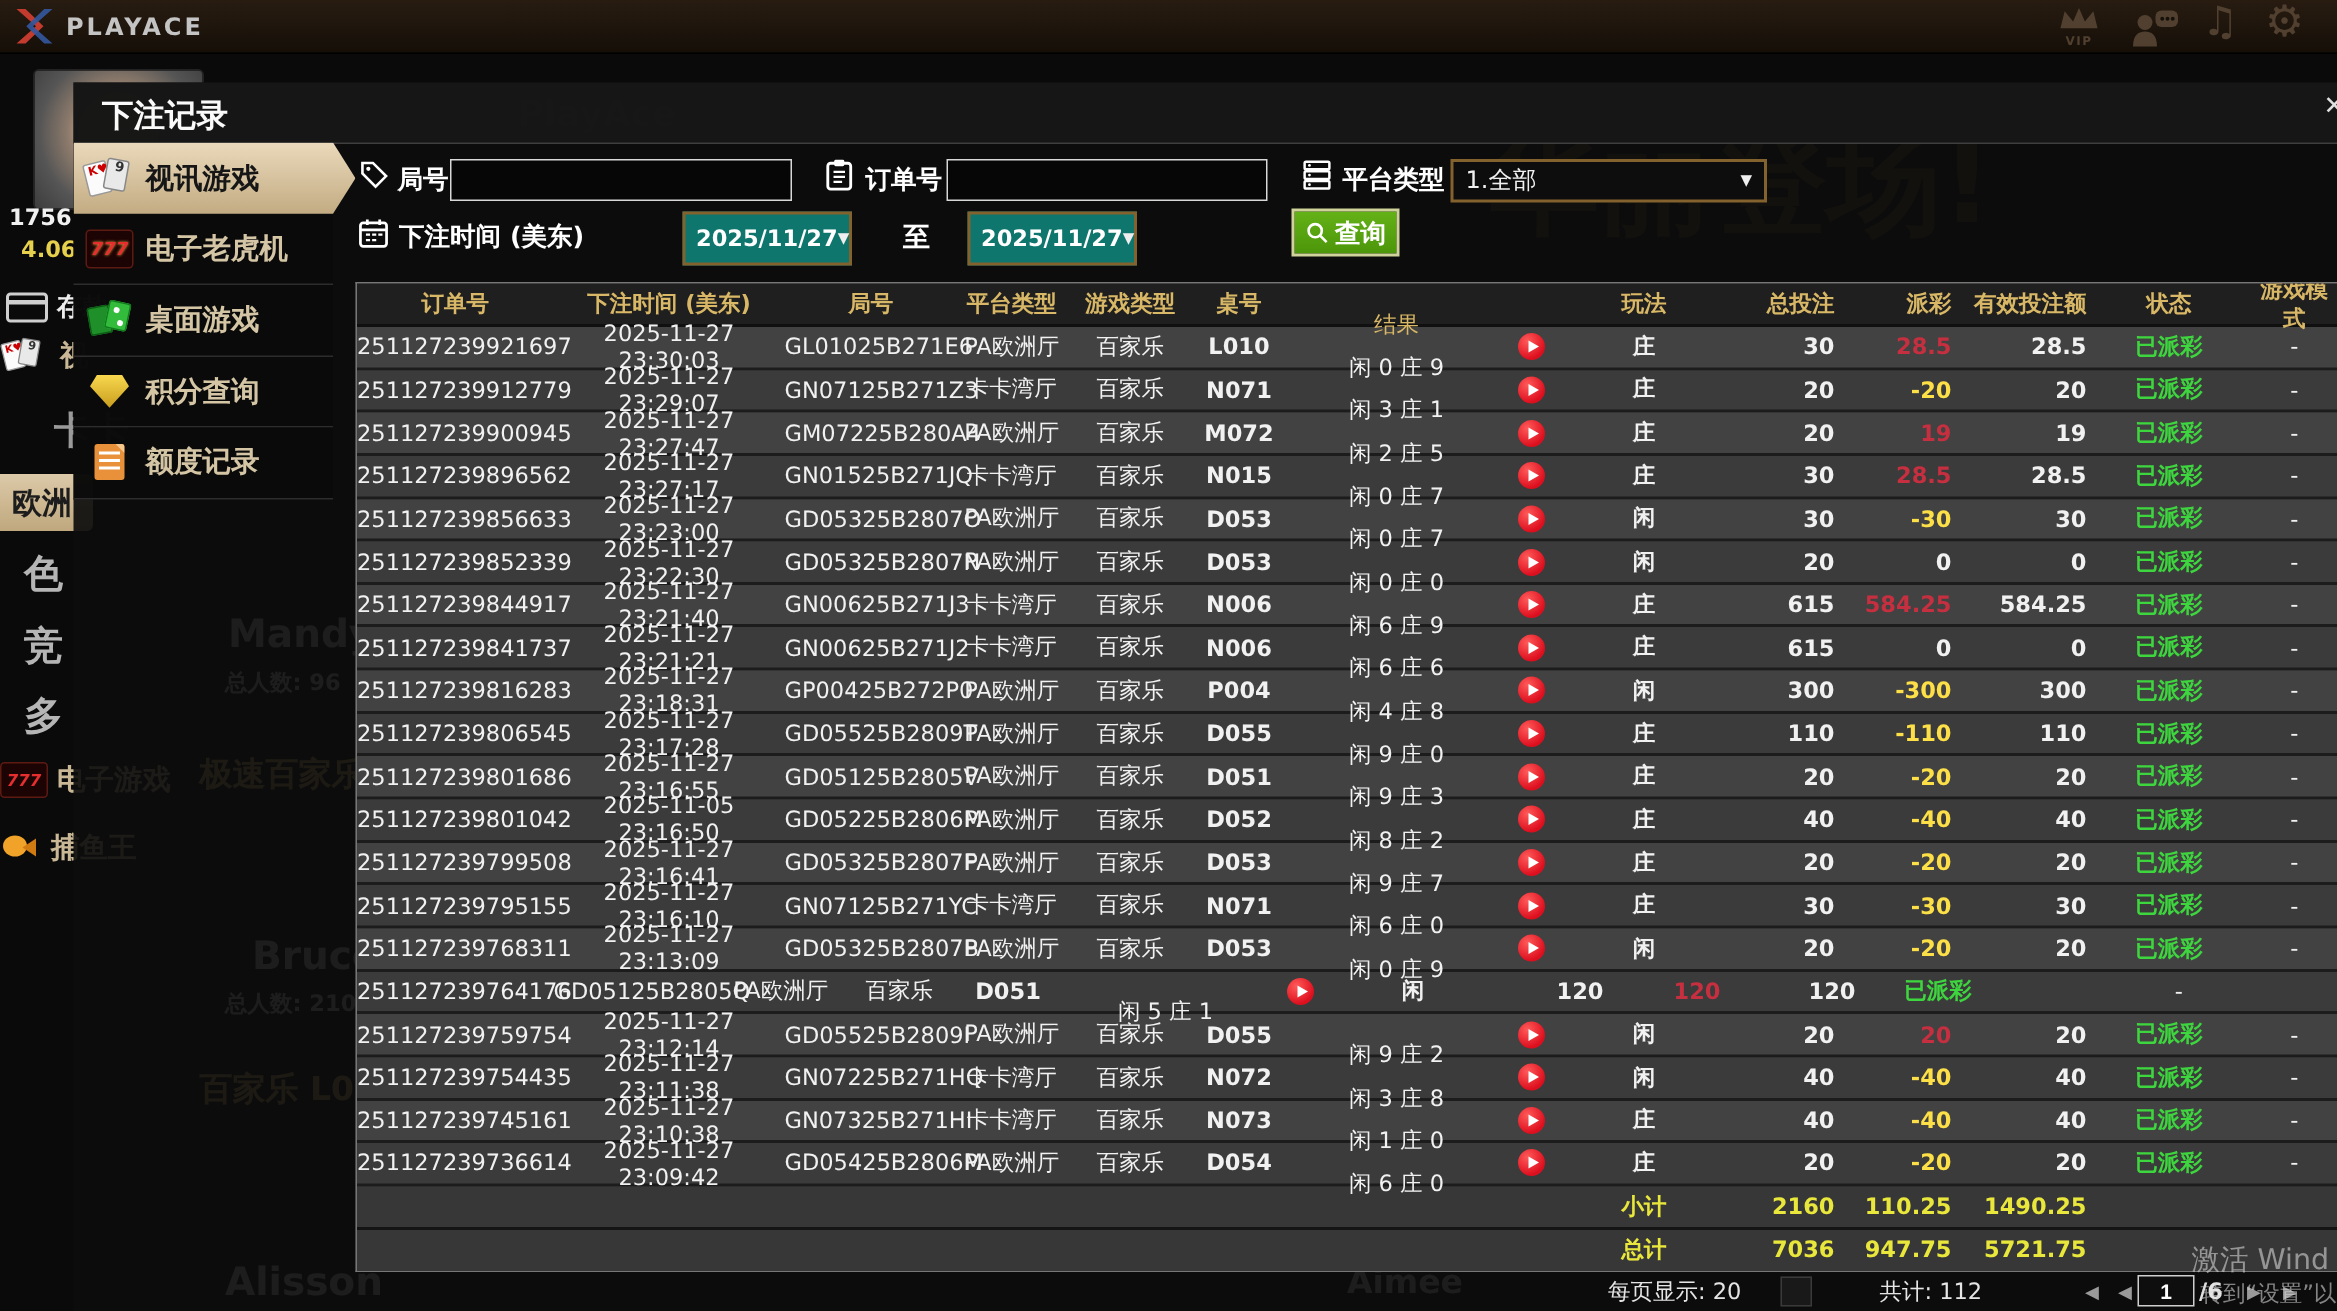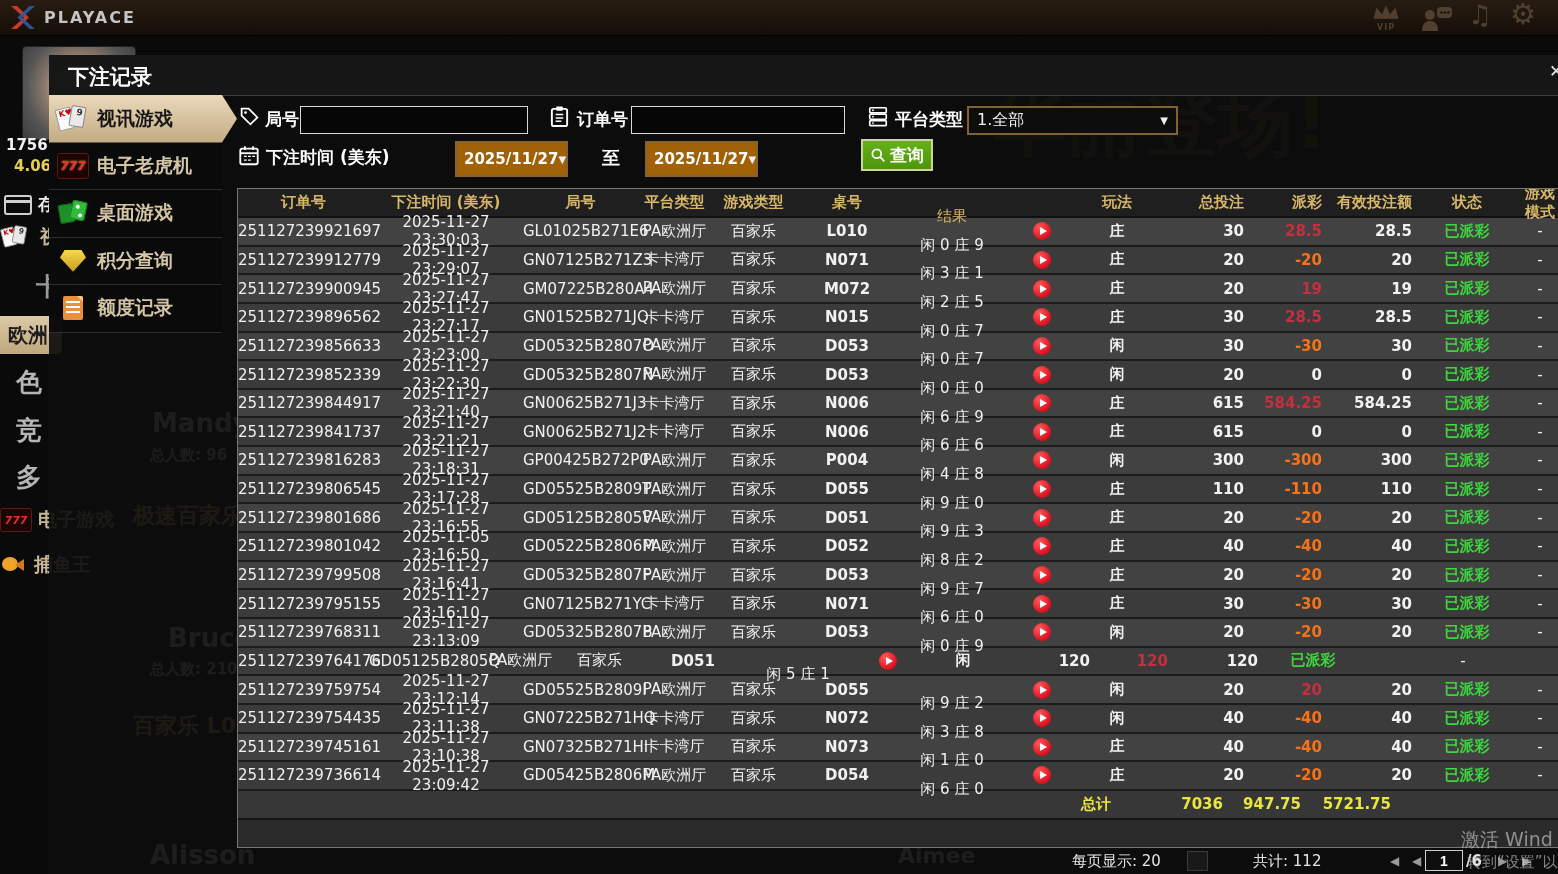--- a/index.html
+++ b/index.html
@@ -81,45 +81,45 @@
            clip-path:polygon(18% 0,82% 0,100% 35%,50% 100%,0 35%);}
   .doc-ico{position:relative;width:20px;height:24px;background:#e8913a;border-radius:2px;overflow:hidden;}
   .doc-ico::before{content:"";position:absolute;left:3px;top:5px;width:14px;height:2px;background:#fff;box-shadow:0 5px 0 #fff,0 10px 0 #fff;}
   .doc-ico::after{content:"";position:absolute;right:0;top:0;border-left:6px solid transparent;border-top:6px solid #f7c88e;}
 
   
   .f-label{font-size:17px;font-weight:bold;color:#fff;white-space:nowrap;z-index:12;}
   .f-input{background:#060606;border:1px solid #d8d8d8;color:#eee;font-size:15px;padding:0 6px;z-index:12;box-sizing:border-box;}
   .f-select{background:#0d0d0d;border:2px solid #84622e;color:#f0f0f0;font-size:16px;display:flex;align-items:center;
             justify-content:space-between;padding:0 8px;z-index:12;box-sizing:border-box;cursor:pointer;}
-  .date-box{background:#a16207;border:2px solid #84622e;color:#fff;font-size:15px;font-weight:bold;display:flex;align-items:center;
+  .date-box{background:#0f766e;border:2px solid #84622e;color:#fff;font-size:15px;font-weight:bold;display:flex;align-items:center;
             justify-content:space-between;padding:16px 7px;z-index:12;box-sizing:border-box;cursor:pointer;}
   .caret{font-size:10px;color:#eee;}
   .search-btn{background:linear-gradient(#64b117,#4c960a);border:2px solid #cfd39a;color:#fff;font-size:17px;font-weight:bold;
               display:flex;align-items:center;justify-content:center;gap:4px;z-index:12;cursor:pointer;box-sizing:border-box;}
   .f-ico{z-index:12;}
 
   
   .btable{left:237px;top:188px;width:1321px;height:660px;z-index:12;border:1px solid #777;border-right:none;
           box-sizing:border-box;background:#2a2a2a;overflow:hidden;}
   .thead,.trow,.srow{display:flex;align-items:center;font-size:15px;}
   .thead{height:27px;background:#1f1f1f;color:#d8b766;font-weight:bold;border-bottom:2px solid #101010;}
   .trow{height:28.65px;background:#424242;border-bottom:2px solid #1c1c1c;color:#f1f1f1;box-sizing:border-box;}
   .trow:nth-child(even){background:#3b3b3b;}
   .srow{height:29px;background:#373737;border-bottom:2px solid #141414;color:#e9e73b;font-weight:bold;box-sizing:border-box;}
   .c1{width:131px;text-align:center;} .c2{width:154px;text-align:center;} .c3{width:115px;text-align:center;}
-  .c4{width:73px;text-align:center;}  .c5{width:85px;text-align:center;}  .c6{width:60px;text-align:center;font-weight:bold;margin-left:21px;}
+  .c4{width:73px;text-align:center;}  .c5{width:85px;text-align:center;}  .c6{width:60px;text-align:center;font-weight:bold;}
   .c7{width:150px;text-align:center;font-weight:normal;margin-top:28px;}
   .c8{width:30px;display:flex;align-items:center;justify-content:center;}
   .c9{width:120px;text-align:center;font-weight:bold;}
   .c10{width:67px;text-align:right;font-weight:bold;} .c11{width:78px;text-align:right;font-weight:bold;}
   .c12{width:90px;text-align:right;font-weight:bold;} .c13{width:110px;text-align:center;font-weight:bold;}
   .c14{flex:1;text-align:center;}
   .sp8{width:798px;}
-  .pay-red{color:#c62f3f;} .pay-green{color:#f97316;} .pay-zero{color:#f1f1f1;}
+  .pay-red{color:#c62f3f;} .pay-green{color:#fde047;} .pay-zero{color:#f1f1f1;}
   .st-green{color:#3ed63e;}
   .play-btn{width:18px;height:18px;border-radius:50%;background:radial-gradient(circle at 35% 30%,#ff5a5a,#dd0f1e 70%);
             display:flex;align-items:center;justify-content:center;cursor:pointer;}
   .play-btn i{display:block;margin-left:2px;border-left:7px solid #fff;border-top:4px solid transparent;border-bottom:4px solid transparent;}
 
   
   .foot-txt{font-size:15px;color:#e5e5e5;z-index:12;}
   .size-box{left:1187px;top:851px;width:19px;height:18px;background:#191919;border:1px solid #3a3a3a;z-index:12;}
   .pg-arrow{font-size:12px;color:#9a9a9a;z-index:12;cursor:pointer;}
   .page-box{left:1425px;top:850px;width:38px;height:21px;background:#0e0e0e;border:1px solid #cfcfcf;color:#fff;
@@ -731,20 +731,28 @@
       <div class="c10">20</div>
       <div class="c11 pay-green">-20</div>
       <div class="c12">20</div>
       <div class="c13 st-green">已派彩</div>
       <div class="c14">-</div>
     </div>
   </div>
 
     <div class="srow">
       <div class="sp8"></div>
+      <div class="c9">小计</div>
+      <div class="c10">2160</div>
+      <div class="c11">110.25</div>
+      <div class="c12">1490.25</div>
+      <div class="c14"></div>
+    </div>
+    <div class="srow">
+      <div class="sp8"></div>
       <div class="c9">总计</div>
       <div class="c10">7036</div>
       <div class="c11">947.75</div>
       <div class="c12">5721.75</div>
       <div class="c14"></div>
     </div>
   </div>
 
   <div class="abs foot-txt" style="left:1072px;top:852px;">每页显示: 20</div>
   <div class="abs size-box"></div>

